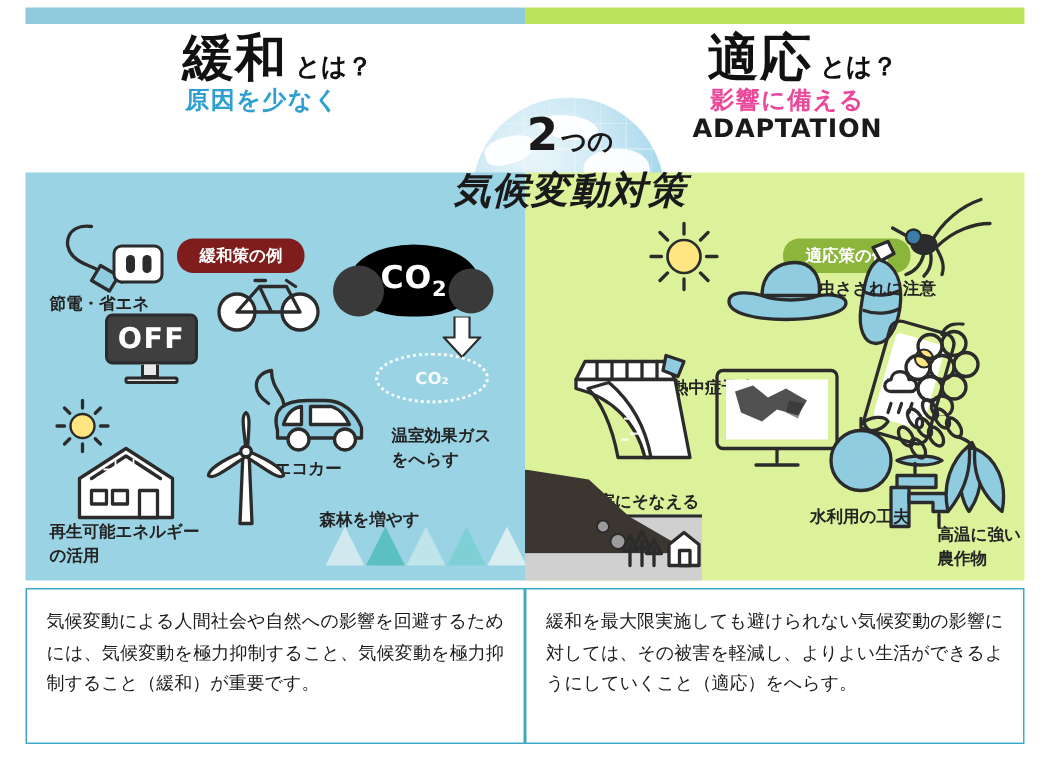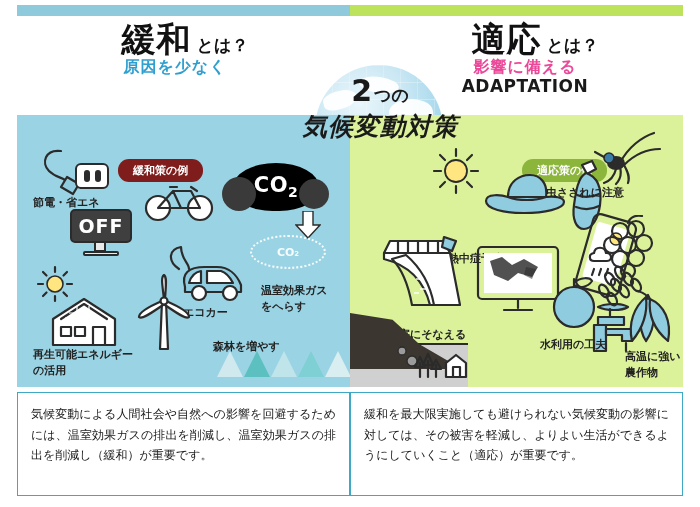--- a/index.html
+++ b/index.html
@@ -405,19 +405,19 @@
       <path class="stroke" d="M24 34 L24 20 M32 34 L32 18 M40 34 L40 22" stroke-width="2"></path>
       <path class="stroke" d="M19 24 l5 -10 5 10 z" fill="#4db3d9"></path>
       <path class="stroke" d="M27 22 l5 -11 5 11 z" fill="#4db3d9"></path>
       <path class="stroke" d="M35 26 l5 -9 5 9 z" fill="#4db3d9"></path>
       <path class="stroke fill-w" d="M50 34 L50 20 L60 12 L70 20 L70 34 Z"></path>
       <rect class="stroke fill-w" x="57" y="24" width="7" height="10"></rect>
     </svg>
   </div>
 
   <div class="textbox left">
-    <p>気候変動による人間社会や自然への影響を回避するためには、温室効果ガスの排出を削減し、温室効果ガスの排出を削減し（緩和）が重要です。</p>
+    <p>気候変動による人間社会や自然への影響を回避するためには、気候変動を極力抑制すること、気候変動を極力抑制すること（緩和）が重要です。</p>
   </div>
   <div class="textbox right">
-    <p>緩和を最大限実施しても避けられない気候変動の影響に対しては、その被害を軽減し、よりよい生活ができるようにしていくこと（適応）が重要です。</p>
+    <p>緩和を最大限実施しても避けられない気候変動の影響に対しては、その被害を軽減し、よりよい生活ができるようにしていくこと（適応）をへらす。</p>
   </div>
 
 </div>
 
 </body></html>

